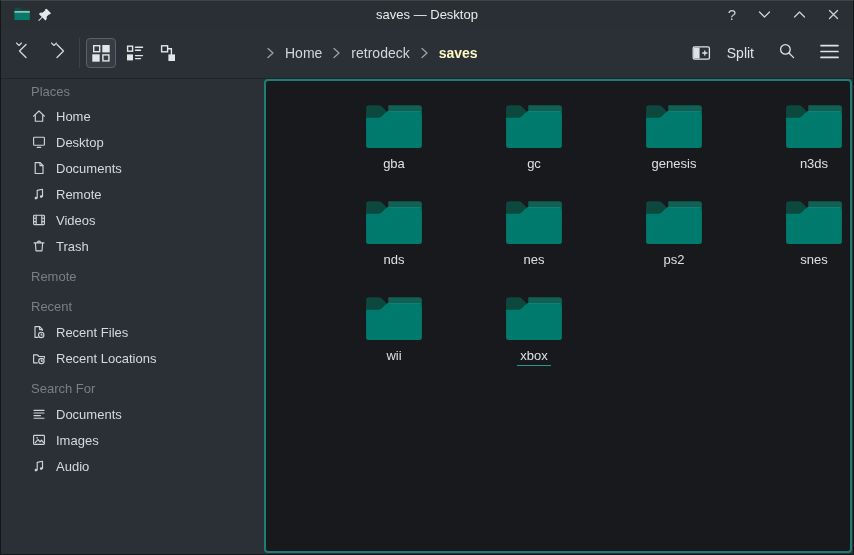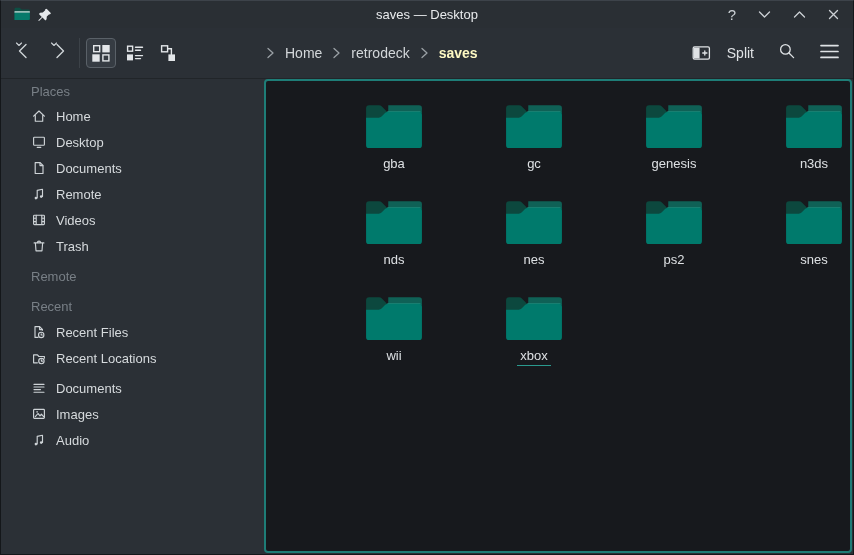--- a/index.html
+++ b/index.html
@@ -251,20 +251,21 @@
           <svg class="si" width="16" height="16" viewBox="0 0 16 16">
               <path class="o" d="M2.6 12.8 V4.8 h3.8 l1.5 1.7 h5.5 v1.7 M2.6 12.8 h3.8"></path>
               <circle class="o" cx="10.4" cy="11" r="2.7"></circle>
               <path class="o" d="M10.4 9.8 v1.3 h1.2"></path>
             </svg>
           <span>Recent Locations</span>
         </div>
       </div>
 
       <div class="sb-section">
+        <div class="sb-header">Search For</div>
         <div class="sb-item">
           <svg class="si" width="16" height="16" viewBox="0 0 16 16">
               <path class="o" d="M3 4.4 h10 M3 7 h10 M3 9.6 h6.5 M3 12.2 h10"></path>
             </svg>
           <span>Documents</span>
         </div>
         <div class="sb-item">
           <svg class="si" width="16" height="16" viewBox="0 0 16 16">
               <rect class="o" x="2.6" y="3.4" width="10.8" height="9" rx="0.8"></rect>
               <path class="o" d="M4.3 10.7 l2.7-3.2 2 2.3 1.4-1.6 2.2 2.5"></path>

